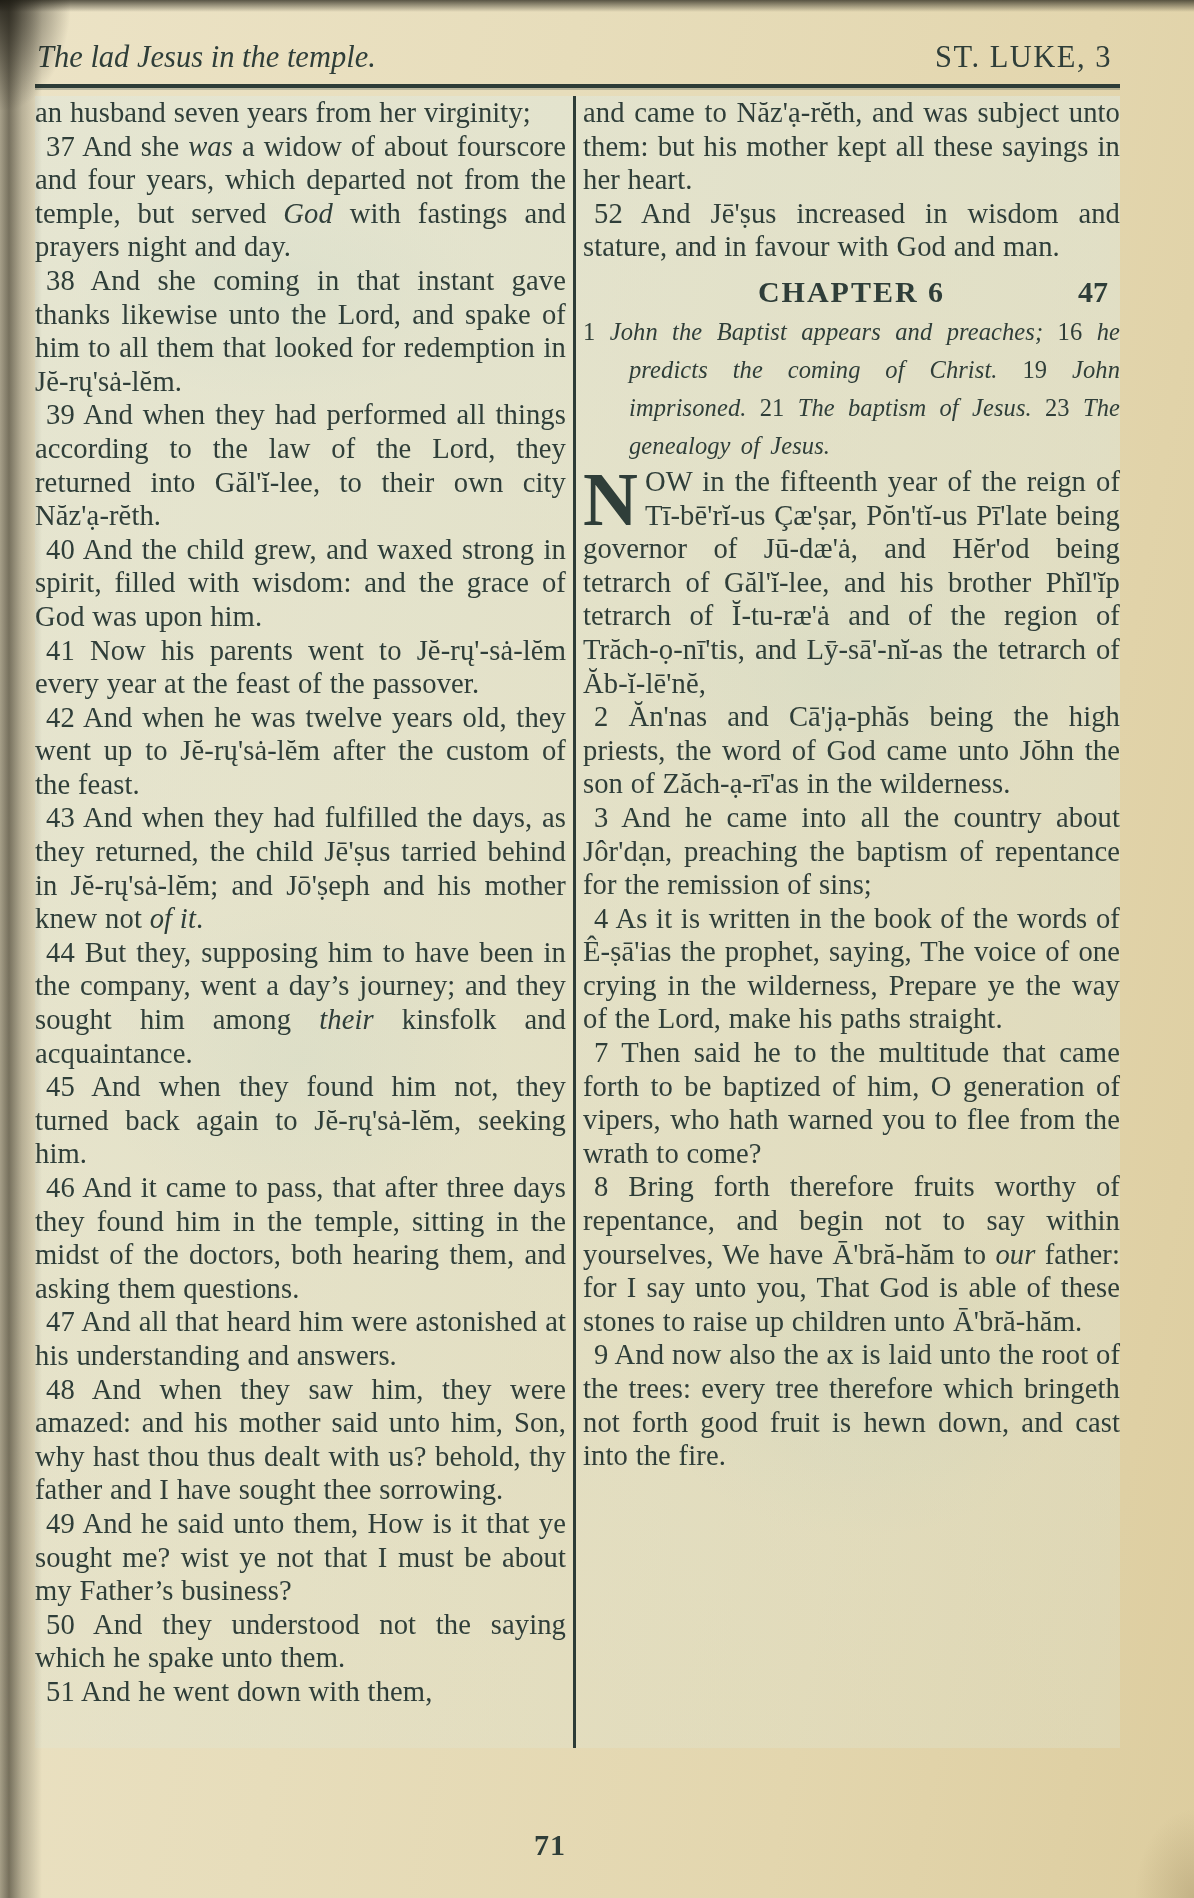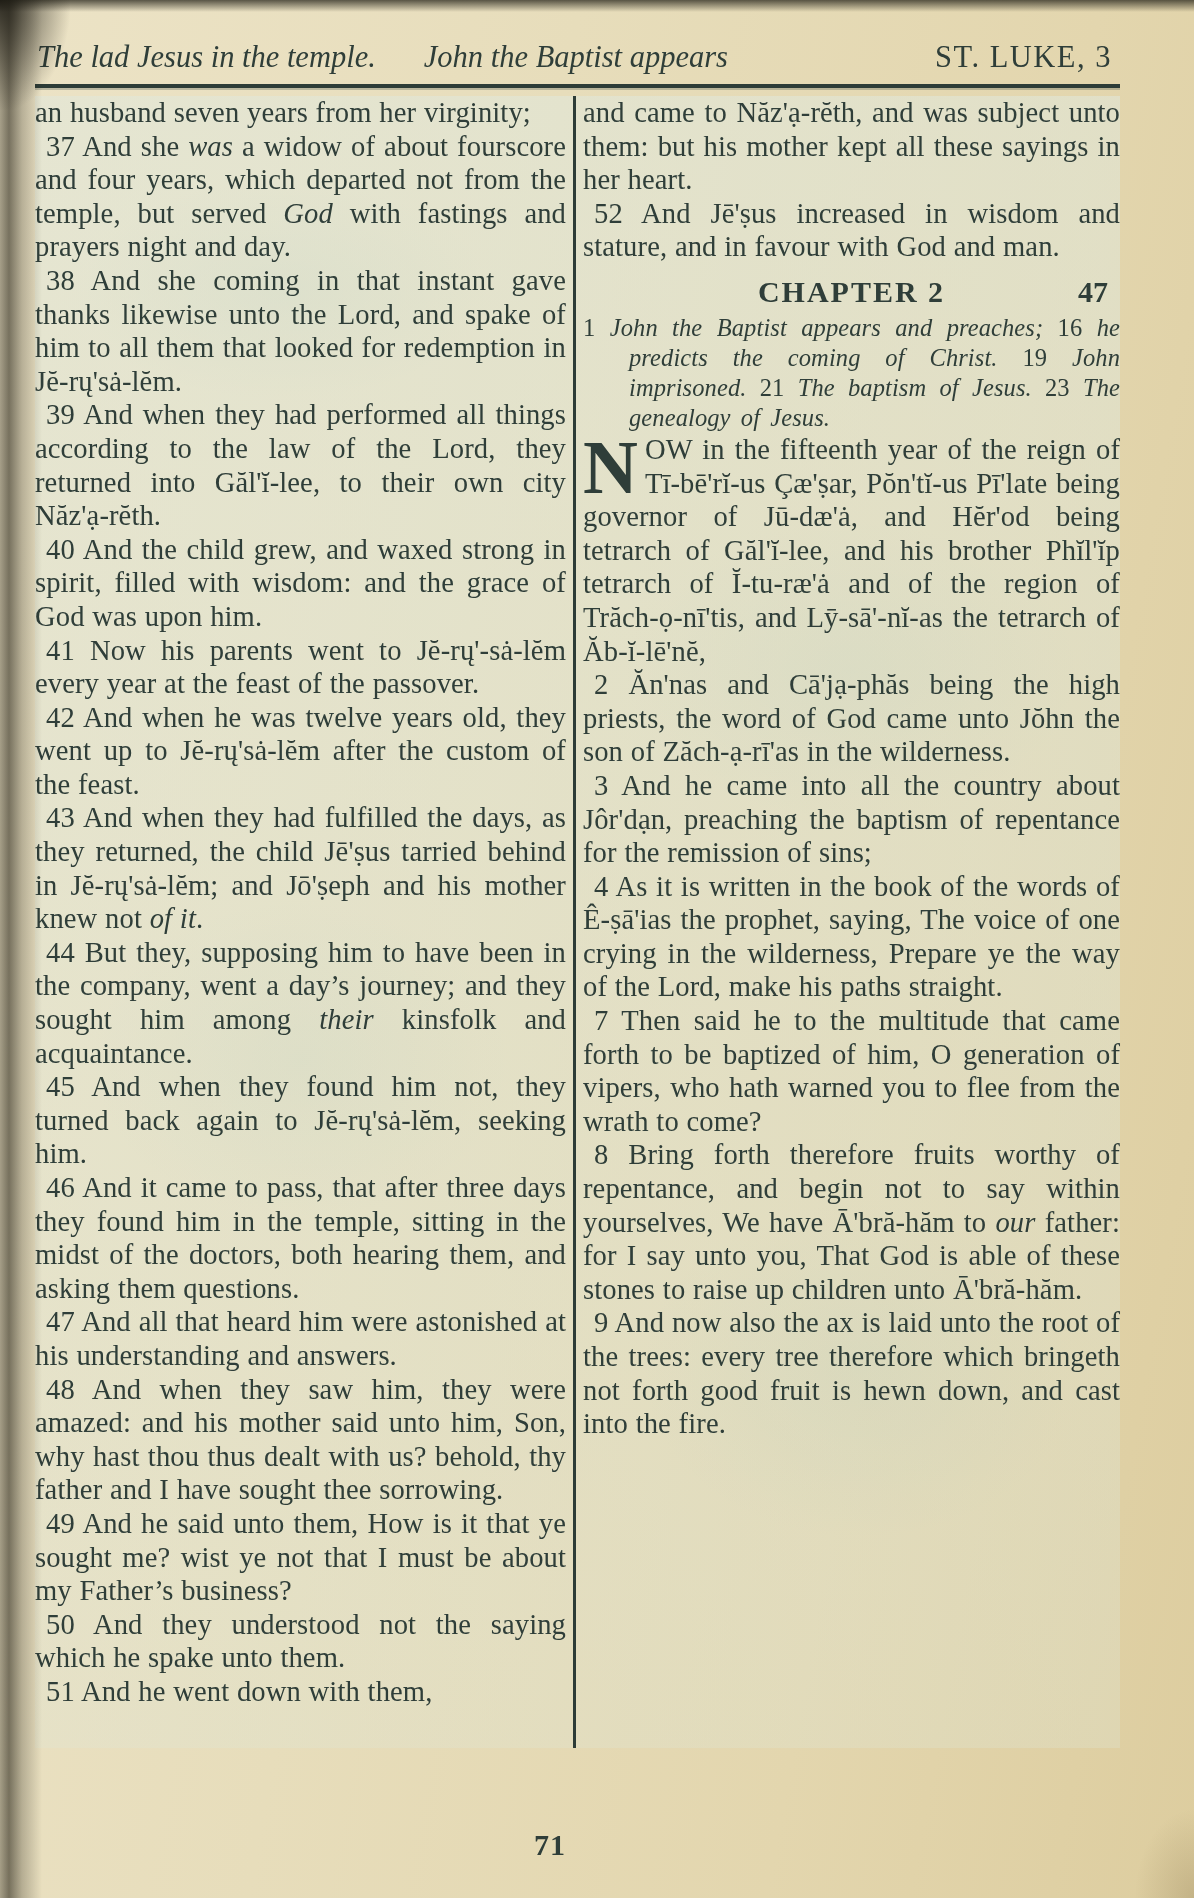--- a/index.html
+++ b/index.html
@@ -36,21 +36,21 @@
   .divider { flex:0 0 3px; background:#2d3c37; margin:0 7px; }
   .col-right { flex:1 1 auto; }
 
   p.verse, p.cont, p.summary {
     margin:0; font-size:28.6px; line-height:33.6px;
     text-align:justify; letter-spacing:0.1px; word-spacing:0.5px;
   }
   p.verse { text-indent:11px; }
   p.cont  { text-indent:0; }
   p.summary {
-    font-size:24.5px; line-height:30px;
+    font-size:24.5px; line-height:38px;
     padding-left:46px; text-indent:-46px; margin-top:3px;
     word-spacing:4px;
   }
   p.summary em { font-style:italic; }
   em { font-style:italic; }
 
   .chapter-head { position:relative; text-align:center; font-weight:bold; font-size:30px; letter-spacing:2px; margin:10px 0 2px 0; line-height:36px; }
   .ch-num { position:absolute; right:12px; top:0; letter-spacing:0; }
 
   .dropcap-par { text-indent:0 !important; }
@@ -73,21 +73,20 @@
 
 <div class="page">
   <div class="ghost g1"></div>
   <div class="ghost g2"></div>
   <div class="ghost g3"></div>
   <div class="ghost g4"></div>
 
   <div class="textblock">
     <div class="header">
       <span class="h-left">The lad Jesus in the temple.</span>
-      <span class="h-mid">John the Baptist appears</span>
       <span class="h-right">ST. LUKE, 3</span>
     </div>
     <div class="rule"></div>
     <div class="cols">
       <div class="col col-left" id="col-left">
           <p class="cont"><span>an husband seven years from her virginity;</span></p>
           <p class="verse"><span>37 And she </span><em>was</em><span> a widow of about fourscore and four years, which departed not from the temple, but served </span><em>God</em><span> with fastings and prayers night and day.</span></p>
           <p class="verse"><span>38 And she coming in that instant gave thanks likewise unto the Lord, and spake of him to all them that looked for redemption in Jĕ-rų'sȧ-lĕm.</span></p>
           <p class="verse"><span>39 And when they had performed all things according to the law of the Lord, they returned into Găl'ĭ-lee, to their own city Năz'ạ-rĕth.</span></p>
           <p class="verse"><span>40 And the child grew, and waxed strong in spirit, filled with wisdom: and the grace of God was upon him.</span></p>
@@ -100,21 +99,21 @@
           <p class="verse"><span>47 And all that heard him were astonished at his understanding and answers.</span></p>
           <p class="verse"><span>48 And when they saw him, they were amazed: and his mother said unto him, Son, why hast thou thus dealt with us? behold, thy father and I have sought thee sorrowing.</span></p>
           <p class="verse"><span>49 And he said unto them, How is it that ye sought me? wist ye not that I must be about my Father’s business?</span></p>
           <p class="verse"><span>50 And they understood not the saying which he spake unto them.</span></p>
           <p class="verse"><span>51 And he went down with them,</span></p>
         </div>
       <div class="divider"></div>
       <div class="col col-right" id="col-right">
           <p class="cont"><span>and came to Năz'ạ-rĕth, and was subject unto them: but his mother kept all these sayings in her heart.</span></p>
           <p class="verse"><span>52 And Jē'ṣus increased in wisdom and stature, and in favour with God and man.</span></p>
-          <div class="chapter-head"><span>CHAPTER 2</span><span class="ch-num">47</span></div>
+          <div class="chapter-head"><span>CHAPTER 6</span><span class="ch-num">47</span></div>
           <p class="summary"><span>1 </span><em>John the Baptist appears and preaches; </em><span>16 </span><em>he predicts the coming of Christ. </em><span>19 </span><em>John imprisoned. </em><span>21 </span><em>The baptism of Jesus. </em><span>23 </span><em>The genealogy of Jesus.</em></p>
           <p class="verse dropcap-par"><span class="dropcap">N</span><span>OW in the fifteenth year of the reign of Tī-bē'rĭ-us Çæ'ṣar, Pŏn'tĭ-us Pī'late being governor of Jū-dæ'ȧ, and Hĕr'od being tetrarch of Găl'ĭ-lee, and his brother Phĭl'ĭp tetrarch of Ĭ-tu-ræ'ȧ and of the region of Trăch-ọ-nī'tis, and Lȳ-sā'-nĭ-as the tetrarch of Ăb-ĭ-lē'nĕ,</span></p>
           <p class="verse"><span>2 Ăn'nas and Cā'jạ-phăs being the high priests, the word of God came unto Jŏhn the son of Zăch-ạ-rī'as in the wilderness.</span></p>
           <p class="verse"><span>3 And he came into all the country about Jôr'dạn, preaching the baptism of repentance for the remission of sins;</span></p>
           <p class="verse"><span>4 As it is written in the book of the words of Ê-ṣā'ias the prophet, saying, The voice of one crying in the wilderness, Prepare ye the way of the Lord, make his paths straight.</span></p>
           <p class="verse"><span>7 Then said he to the multitude that came forth to be baptized of him, O generation of vipers, who hath warned you to flee from the wrath to come?</span></p>
           <p class="verse"><span>8 Bring forth therefore fruits worthy of repentance, and begin not to say within yourselves, We have Ā'bră-hăm to </span><em>our</em><span> father: for I say unto you, That God is able of these stones to raise up children unto Ā'bră-hăm.</span></p>
           <p class="verse"><span>9 And now also the ax is laid unto the root of the trees: every tree therefore which bringeth not forth good fruit is hewn down, and cast into the fire.</span></p>
         </div>
     </div>

